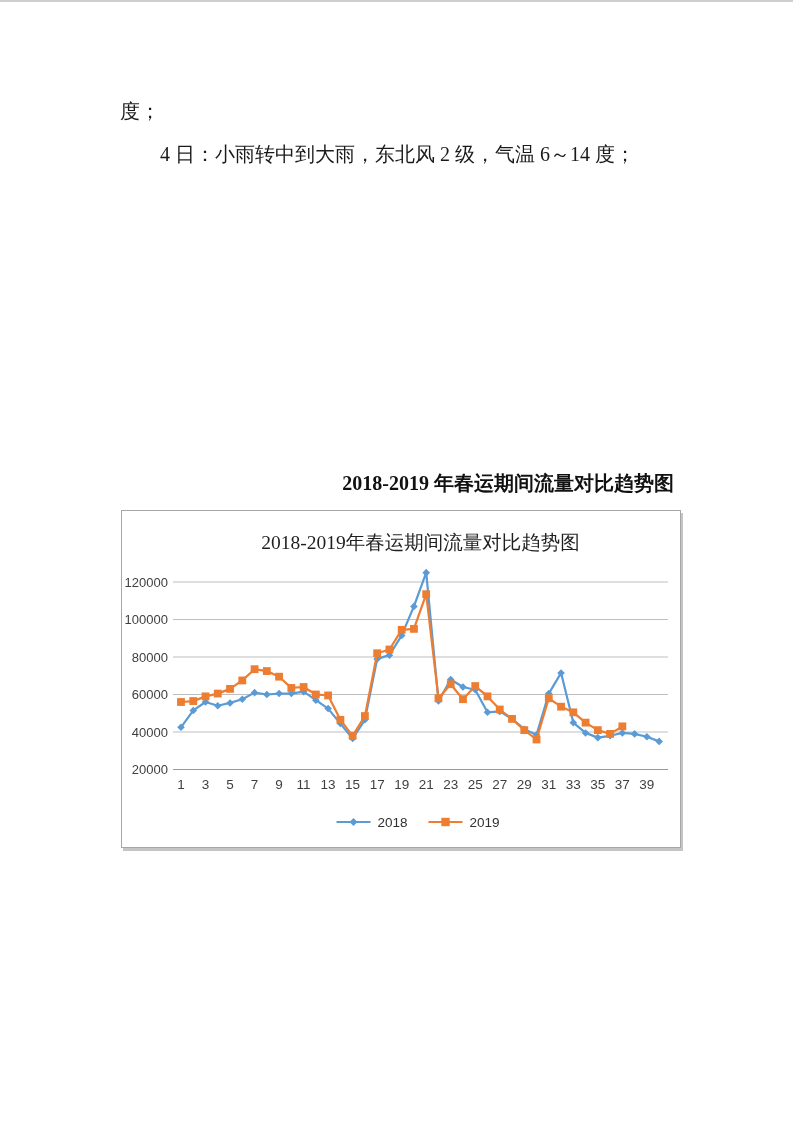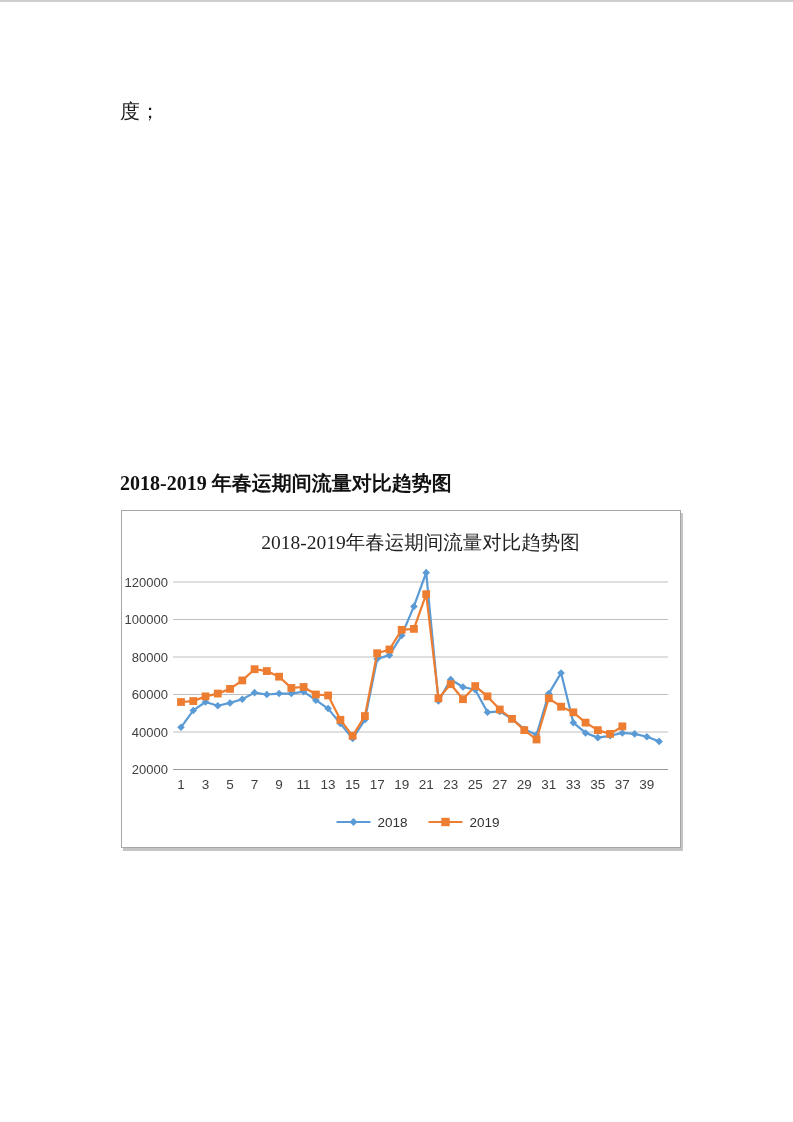--- a/index.html
+++ b/index.html
@@ -29,21 +29,21 @@
   .justify {
     text-align: justify;
     text-justify: inter-ideograph;
   }
   .figure-title {
     position: absolute;
     left: 120px;
     top: 468px;
     width: 554px;
     margin: 0;
-    text-align: left;
+    text-align: right;
     font-size: 20px;
     font-weight: bold;
     line-height: 30px;
     color: #111;
   }
   .chart-box {
     position: absolute;
     left: 121px;
     top: 510px;
     width: 558px;
@@ -55,20 +55,21 @@
   .chart-box svg { display: block; }
 </style>
 </head>
 <body>
 
 <div class="page">
   <div class="scan-edge"></div>
 
   <div class="body-text">
     <p>度；</p>
+    <p class="indent">4 日：小雨转中到大雨，东北风 2 级，气温 6～14 度；</p>
   </div>
 
   <h2 class="figure-title">2018-2019 年春运期间流量对比趋势图</h2>
 
   <div class="chart-box">
     <svg id="chart" width="558" height="336" viewBox="0 0 558 336">
         <line x1="51" y1="258.5" x2="546" y2="258.5" stroke="#9a9a9a" stroke-width="1.2"></line>
         <text x="46" y="263" font-size="13" text-anchor="end" fill="#3f3f3f" font-family="&quot;Liberation Sans&quot;, sans-serif" font-weight="normal">20000</text>
         <line x1="51" y1="221" x2="546" y2="221" stroke="#BFBFBF" stroke-width="1.2"></line>
         <text x="46" y="225.5" font-size="13" text-anchor="end" fill="#3f3f3f" font-family="&quot;Liberation Sans&quot;, sans-serif" font-weight="normal">40000</text>

